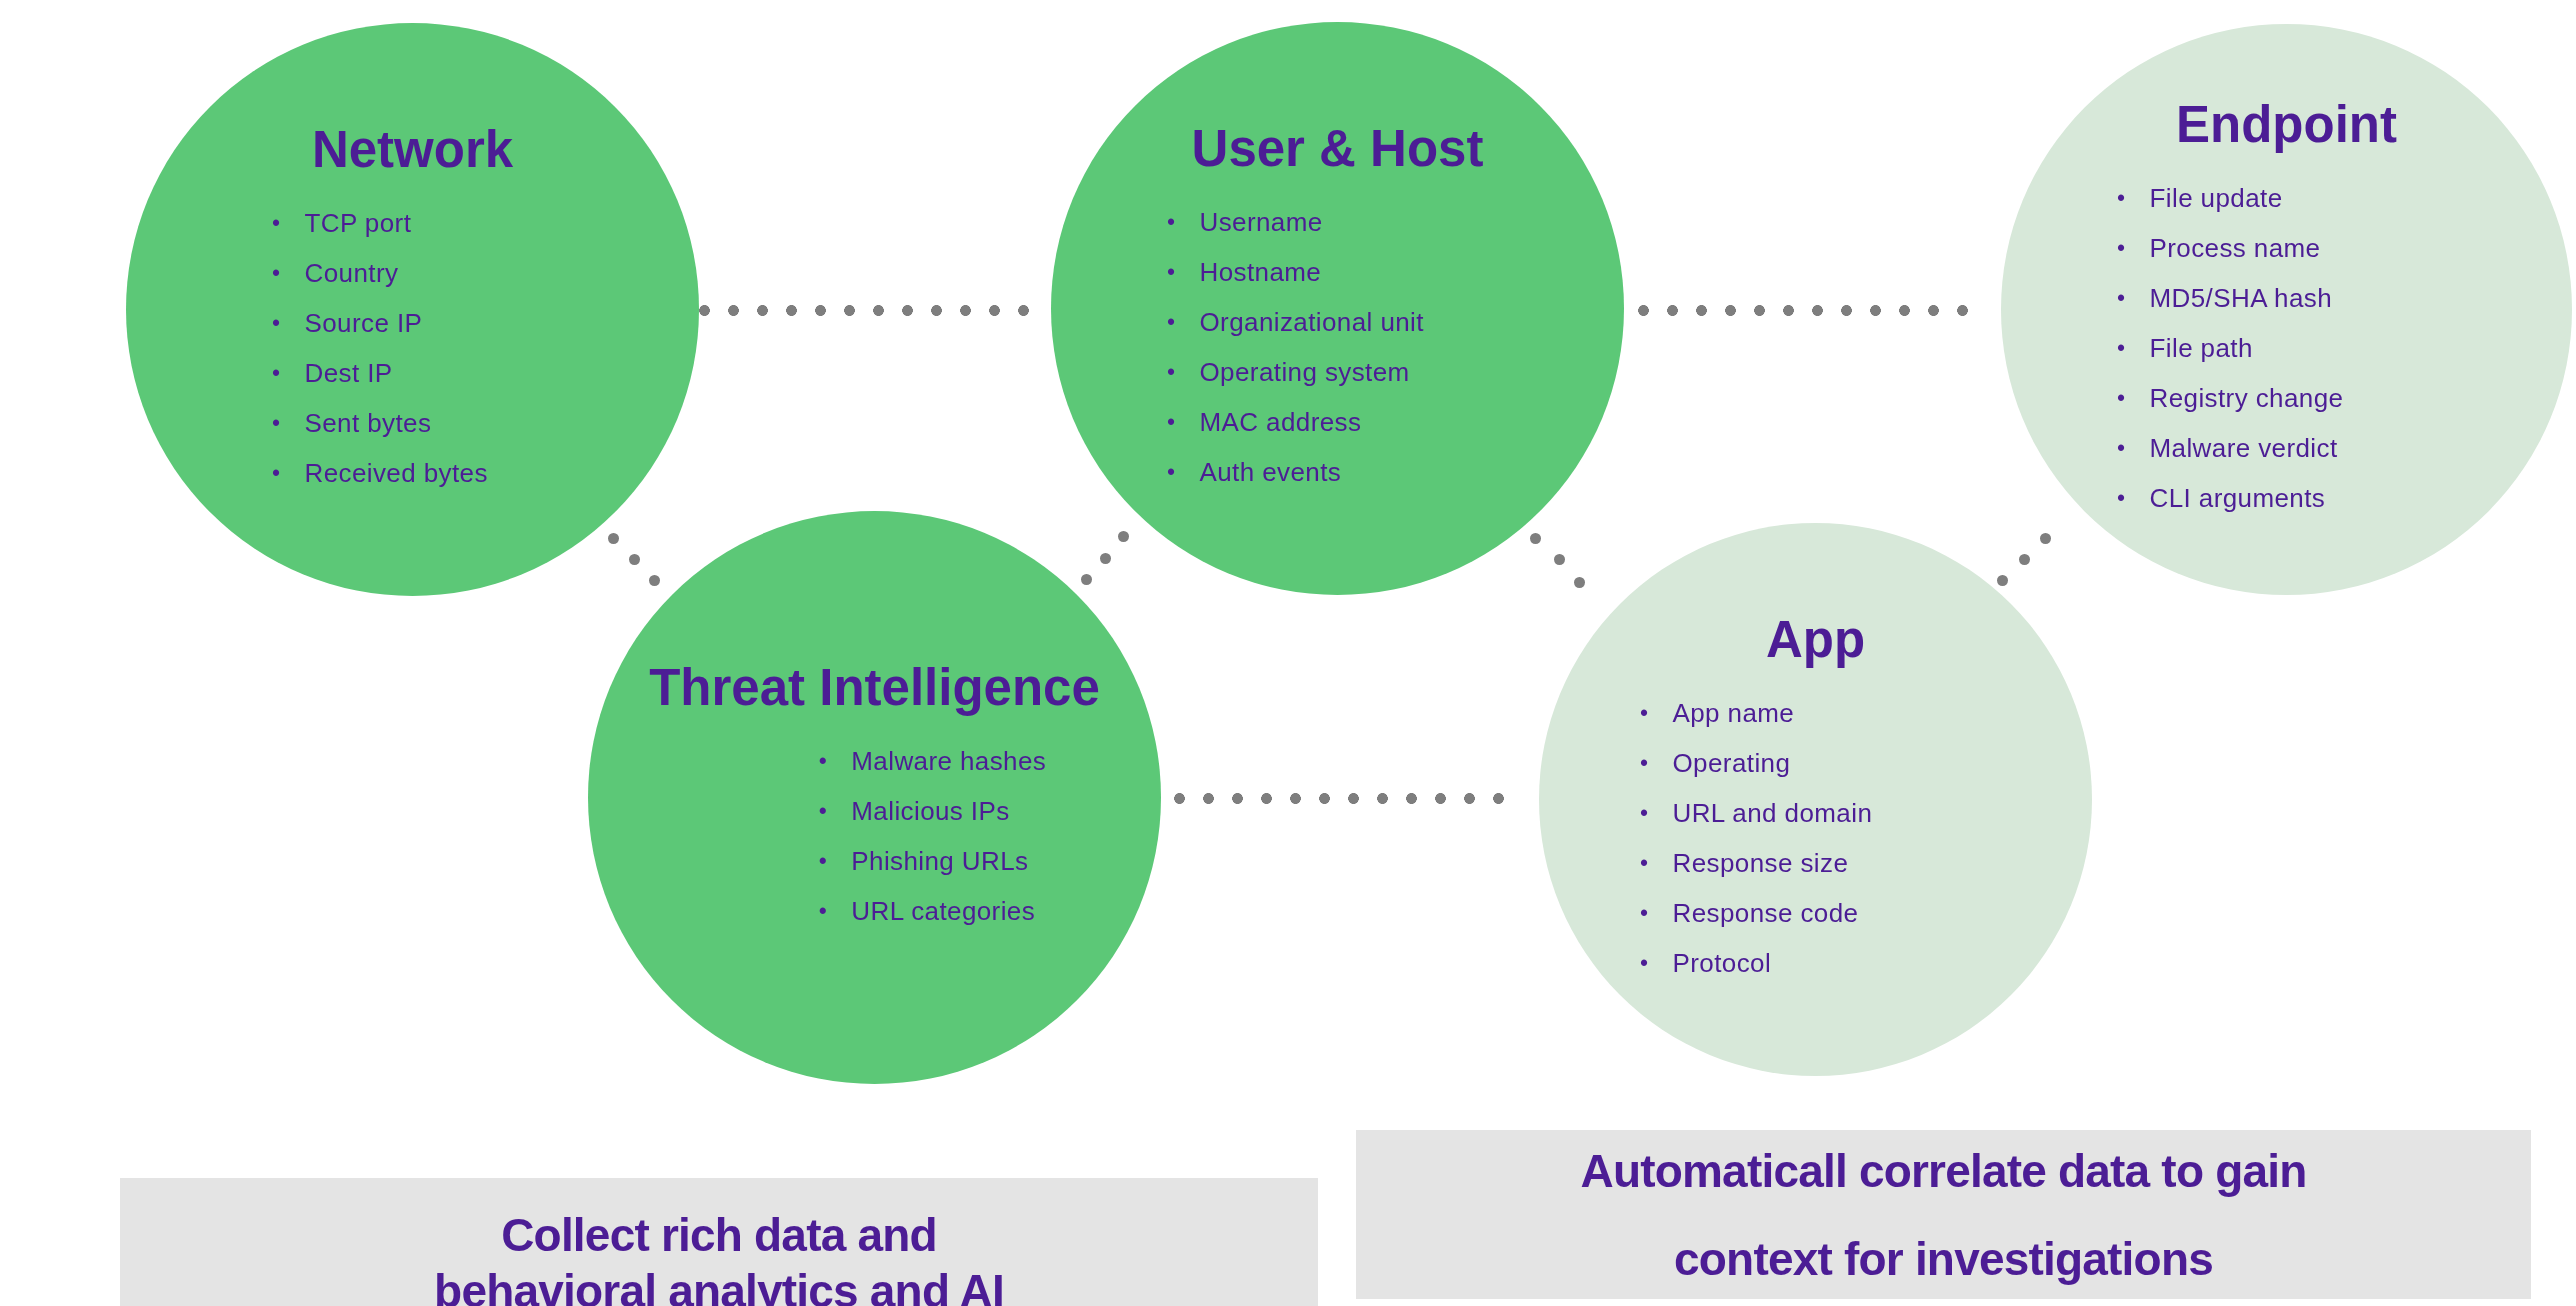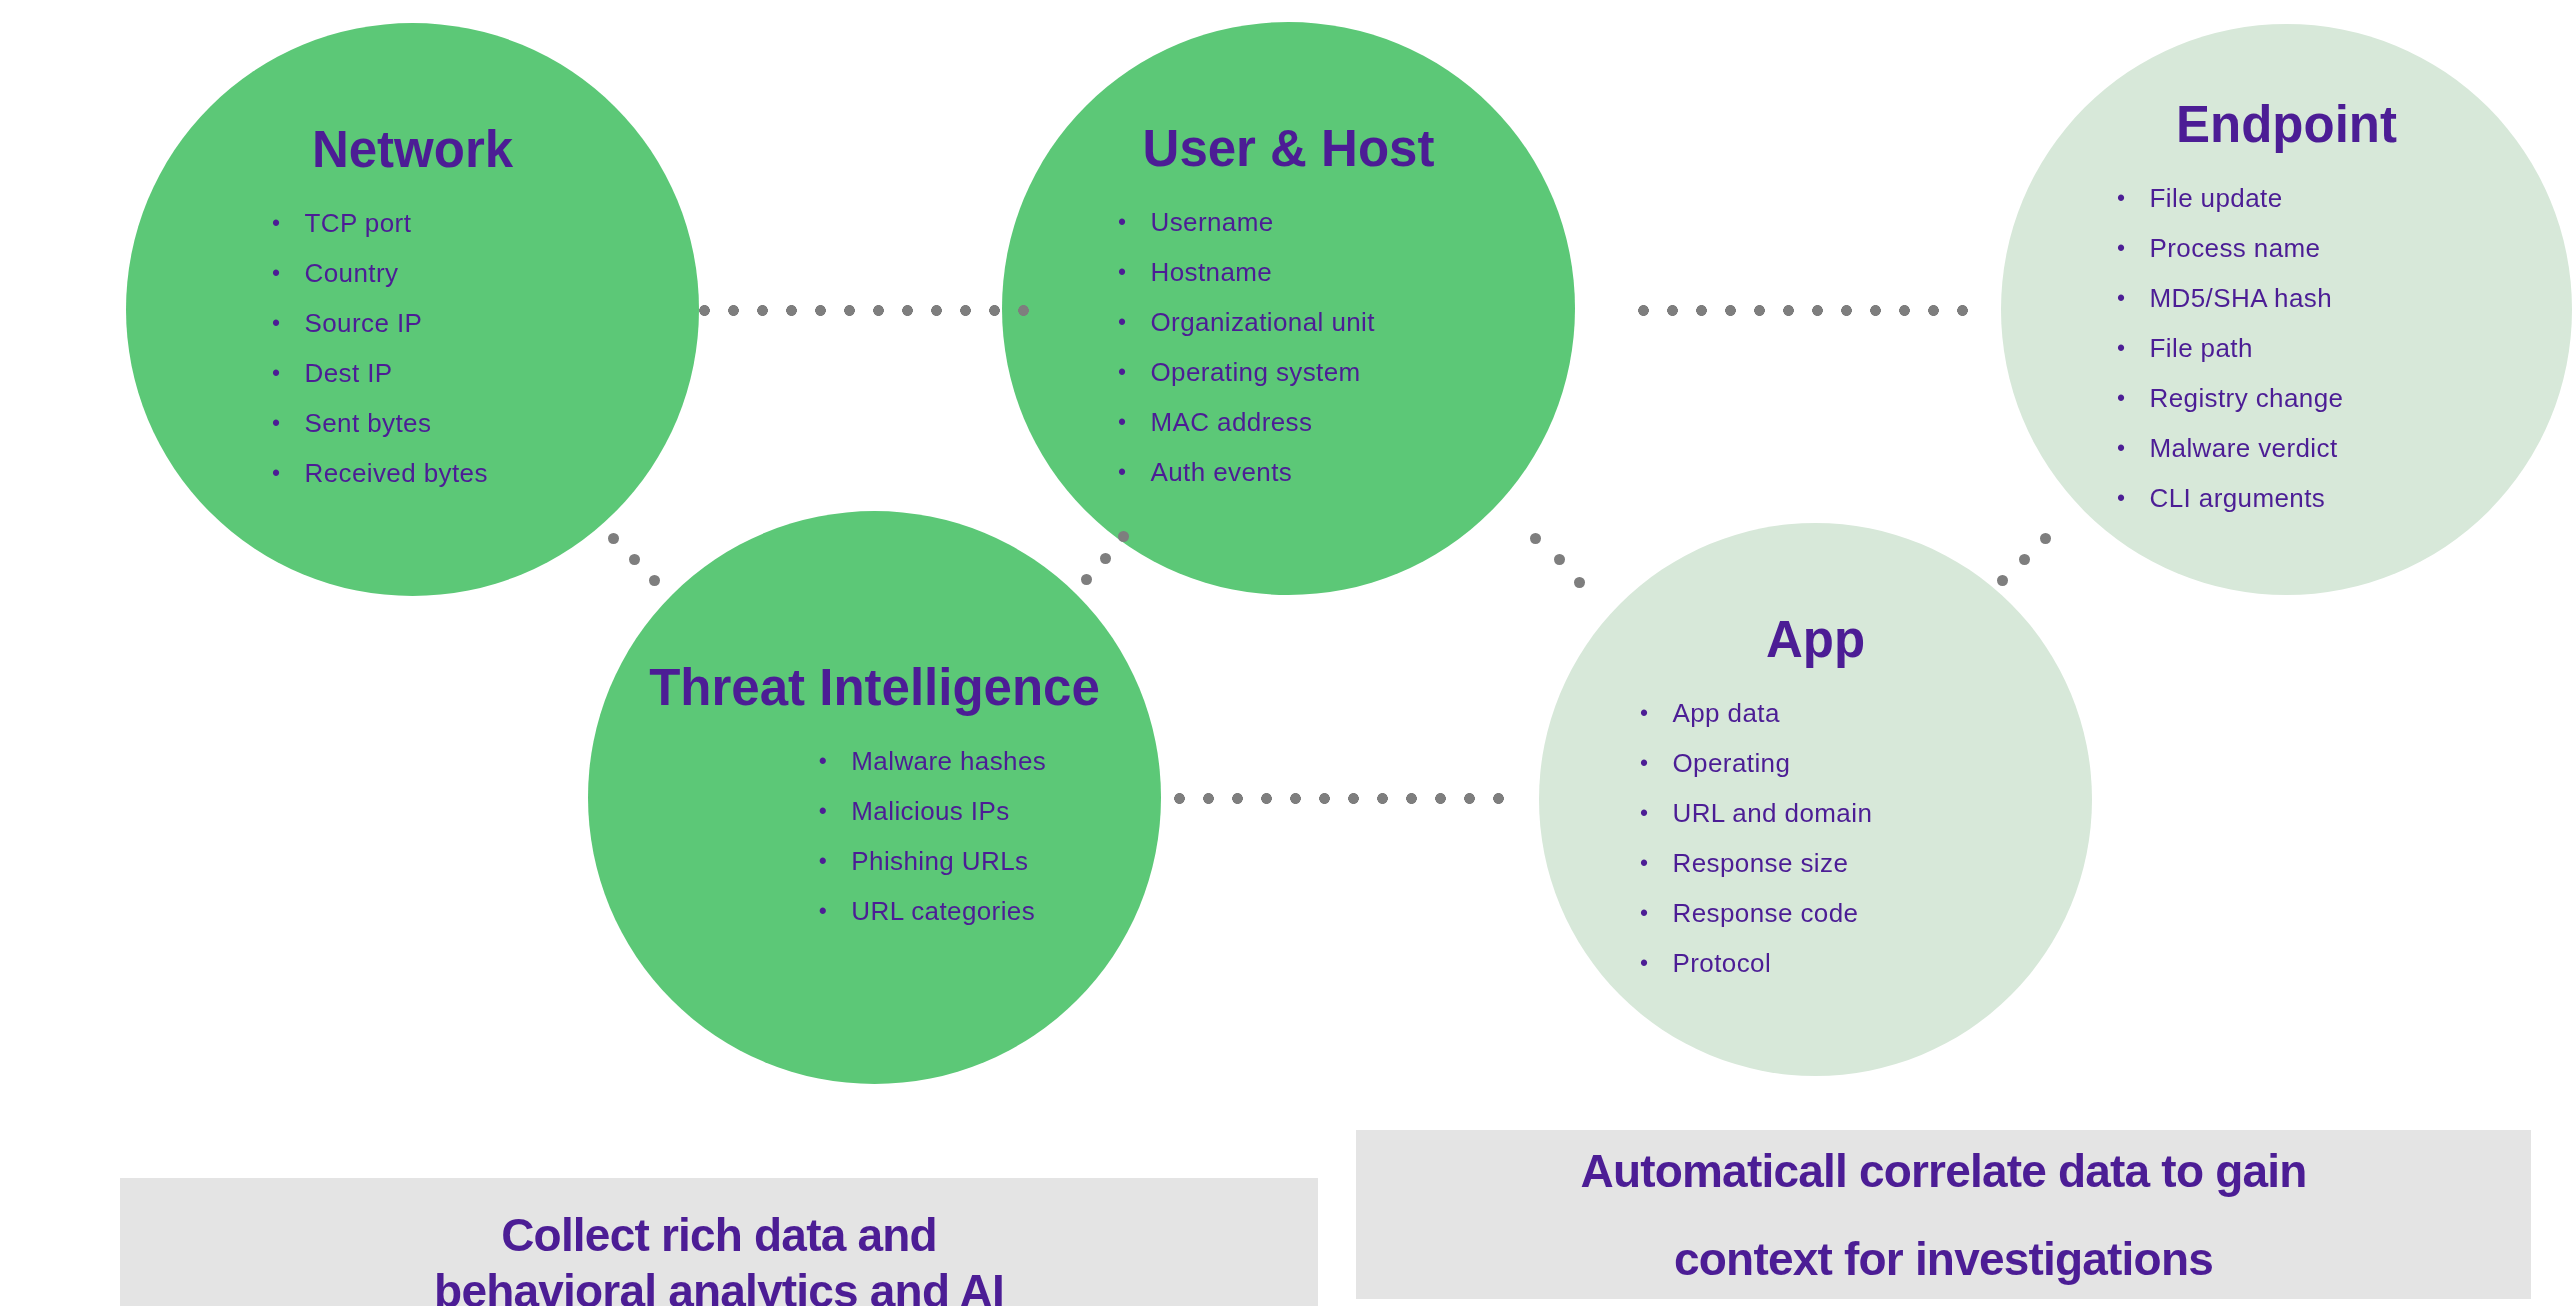--- a/index.html
+++ b/index.html
@@ -16,21 +16,21 @@
   
   .circle {
     position: absolute;
     border-radius: 50%;
     display: flex;
     flex-direction: column;
     justify-content: center;
     box-sizing: border-box;
   }
   .c-network  { left: 126px;  top: 23px;  width: 573px; height: 573px; }
-  .c-userhost { left: 1002px; top: 21.7px;  width: 573px; height: 573px; }
+  .c-userhost { left: 1051px; top: 21.7px;  width: 573px; height: 573px; }
   .c-endpoint { left: 2001px; top: 24px;  width: 571px; height: 571px; }
   .c-threat   { left: 588px;  top: 511px; width: 573px; height: 573px; align-items: center; }
   .c-app      { left: 1539px; top: 523px; width: 553px; height: 553px; }
 
   .circle-title {
     font-size: 51px;
     font-weight: bold;
     text-align: center;
     margin: 0 0 20px 0;
     line-height: 57px;
@@ -142,21 +142,21 @@
       <li>Malware hashes</li>
       <li>Malicious IPs</li>
       <li>Phishing URLs</li>
       <li>URL categories</li>
     </ul>
   </div>
 
   <div class="circle c-app" style="background:#d7e8d9">
     <h2 class="circle-title">App</h2>
     <ul class="circle-list">
-      <li>App data</li>
+      <li>App name</li>
       <li>Operating</li>
       <li>URL and domain</li>
       <li>Response size</li>
       <li>Response code</li>
       <li>Protocol</li>
     </ul>
   </div>
 
   <div class="dotline dl-1"></div>
   <div class="dotline dl-2"></div>

